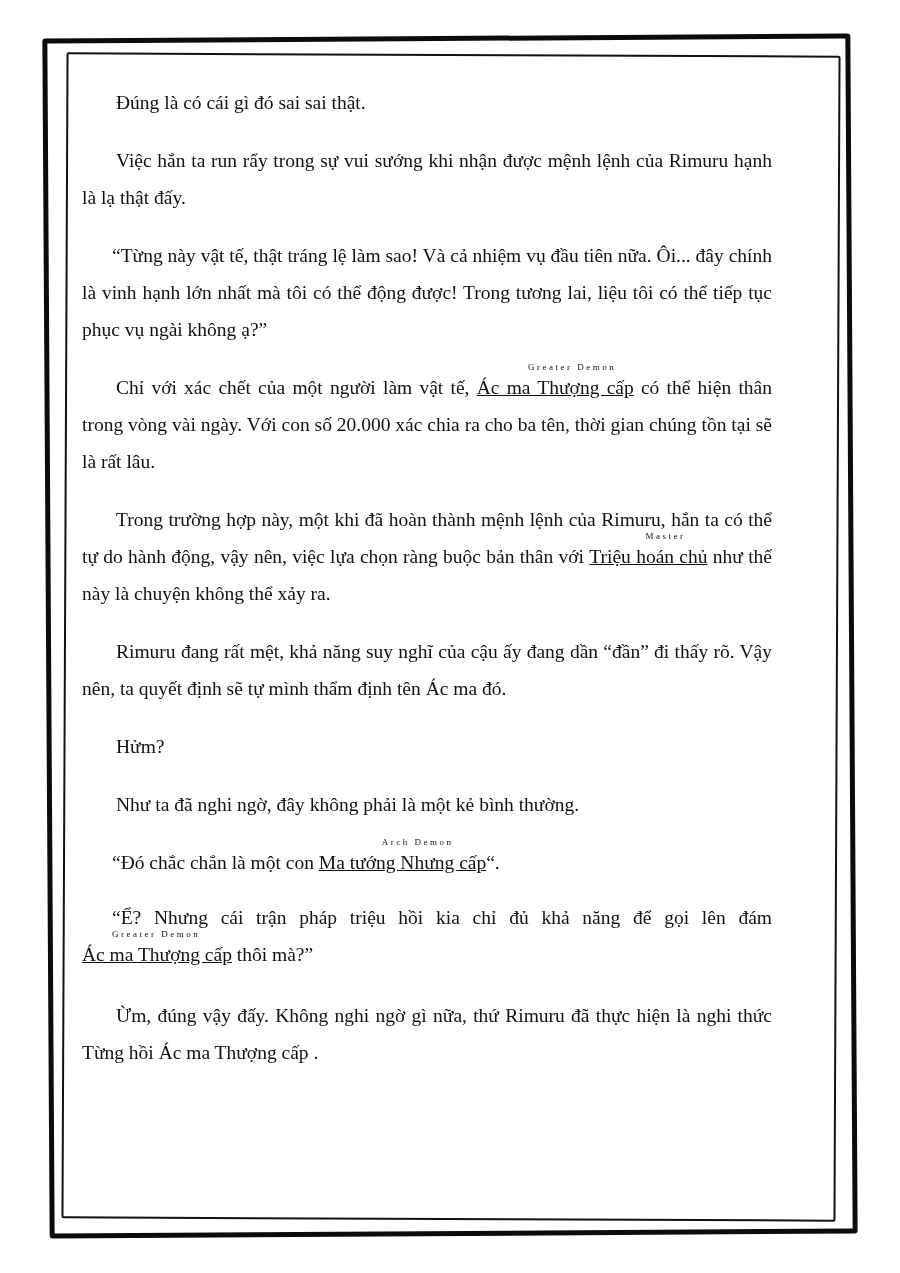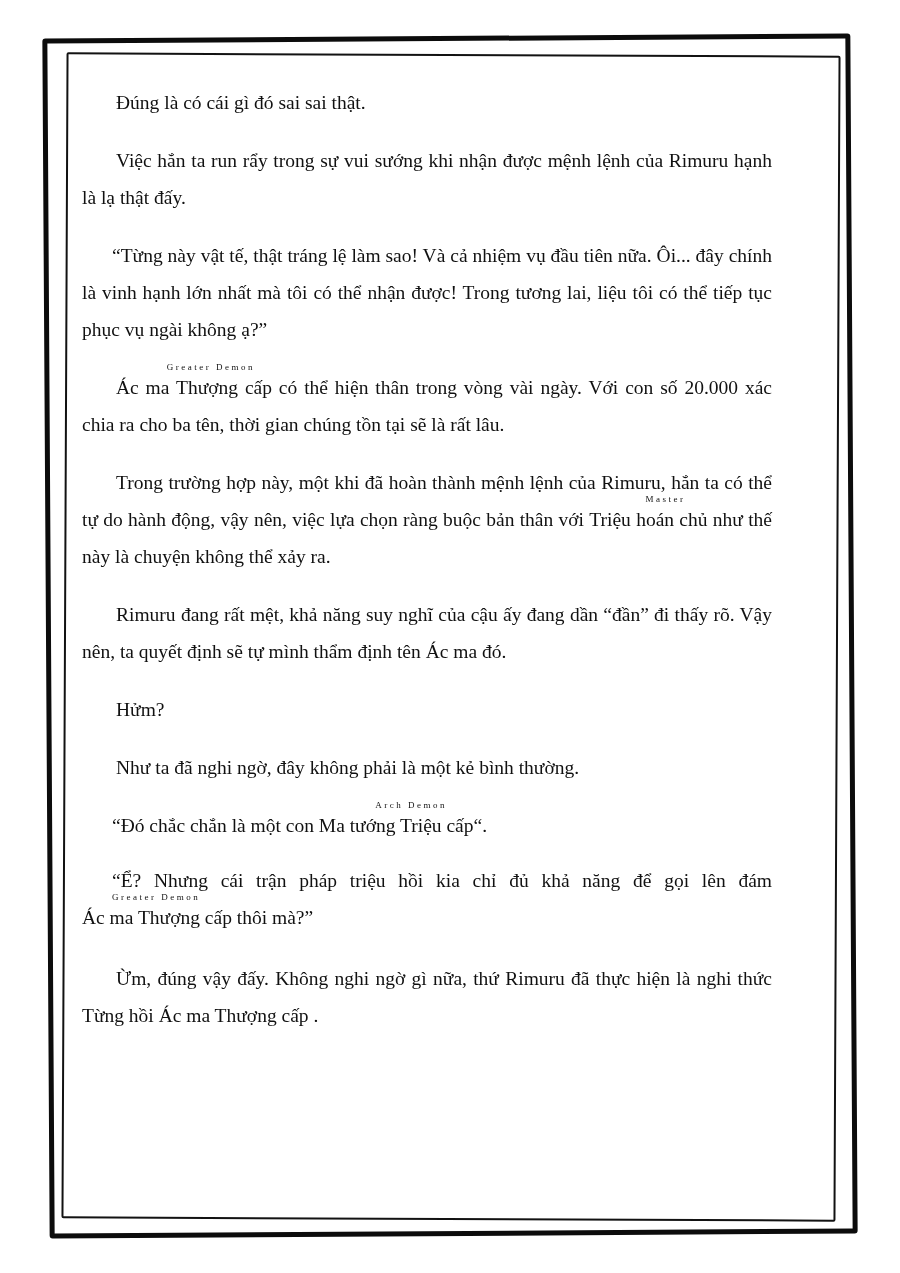--- a/index.html
+++ b/index.html
@@ -66,20 +66,21 @@
     margin-bottom: 18px;
   }
   .para.loose {
     margin-bottom: 24px;
   }
 
   
   .ruby {
     position: relative;
     white-space: nowrap;
+    text-decoration: underline;
   }
   .ruby > .rt {
     position: absolute;
     left: 50%;
     transform: translateX(-50%);
     top: -15px;
     font-size: 9px;
     letter-spacing: 2.5px;
     line-height: 10px;
     white-space: nowrap;
@@ -98,39 +99,39 @@
   <div class="frame-outer"></div>
   <div class="frame-inner"></div>
 </div>
 
 <div class="content">
 
   <p class="para">Đúng là có cái gì đó sai sai thật.</p>
 
   <p class="para">Việc hắn ta run rẩy trong sự vui sướng khi nhận được mệnh lệnh của Rimuru hạnh là lạ thật đấy.</p>
 
-  <p class="para quote">“Từng này vật tế, thật tráng lệ làm sao! Và cả nhiệm vụ đầu tiên nữa. Ôi... đây chính là vinh hạnh lớn nhất mà tôi có thể nhận được! Trong tương lai, liệu tôi có thể tiếp tục phục vụ ngài không ạ?”</p>
+  <p class="para quote">“Từng này vật tế, thật tráng lệ làm sao! Và cả nhiệm vụ đầu tiên nữa. Ôi... đây chính là vinh hạnh lớn nhất mà tôi có thể động được! Trong tương lai, liệu tôi có thể tiếp tục phục vụ ngài không ạ?”</p>
 
   <p class="para">
-    <span class="ruby"><span class="rt">Greater Demon</span><span>Ác ma Thượng cấp</span></span><span> có thể hiện thân trong vòng vài ngày. Với con số 20.000 xác chia ra cho ba tên, thời gian chúng tồn tại sẽ là rất lâu.</span>
+    <span>Chỉ với xác chết của một người làm vật tế, </span><span class="ruby"><span class="rt">Greater Demon</span><span>Ác ma Thượng cấp</span></span><span> có thể hiện thân trong vòng vài ngày. Với con số 20.000 xác chia ra cho ba tên, thời gian chúng tồn tại sẽ là rất lâu.</span>
   </p>
 
 
   <p class="para">
     <span>Trong trường hợp này, một khi đã hoàn thành mệnh lệnh của Rimuru, hắn ta có thể tự do hành động, vậy nên, việc lựa chọn ràng buộc bản thân với </span><span class="ruby"><span class="rt">Master</span><span>Triệu hoán chủ</span></span><span> như thế này là chuyện không thể xảy ra.</span>
   </p>
 
   <p class="para">Rimuru đang rất mệt, khả năng suy nghĩ của cậu ấy đang dần “đần” đi thấy rõ. Vậy nên, ta quyết định sẽ tự mình thẩm định tên Ác ma đó.</p>
 
   <p class="para">Hửm?</p>
 
   <p class="para">Như ta đã nghi ngờ, đây không phải là một kẻ bình thường.</p>
 
   <p class="para quote tight">
-    <span>“Đó chắc chắn là một con </span><span class="ruby"><span class="rt">Arch Demon</span><span>Ma tướng Triệu cấp</span></span><span>“.</span>
+    <span>“Đó chắc chắn là một con </span><span class="ruby"><span class="rt">Arch Demon</span><span>Ma tướng Nhưng cấp</span></span><span>“.</span>
   </p>
 
   <p class="para quote loose">
     <span>“Ể? Nhưng cái trận pháp triệu hồi kia chỉ đủ khả năng để gọi lên đám </span><span class="ruby left"><span class="rt">Greater Demon</span><span>Ác ma Thượng cấp</span></span><span> thôi mà?”</span>
   </p>
 
   <p class="para">Ừm, đúng vậy đấy. Không nghi ngờ gì nữa, thứ Rimuru đã thực hiện là nghi thức Từng hồi Ác ma Thượng cấp .</p>
 
 </div>
 

